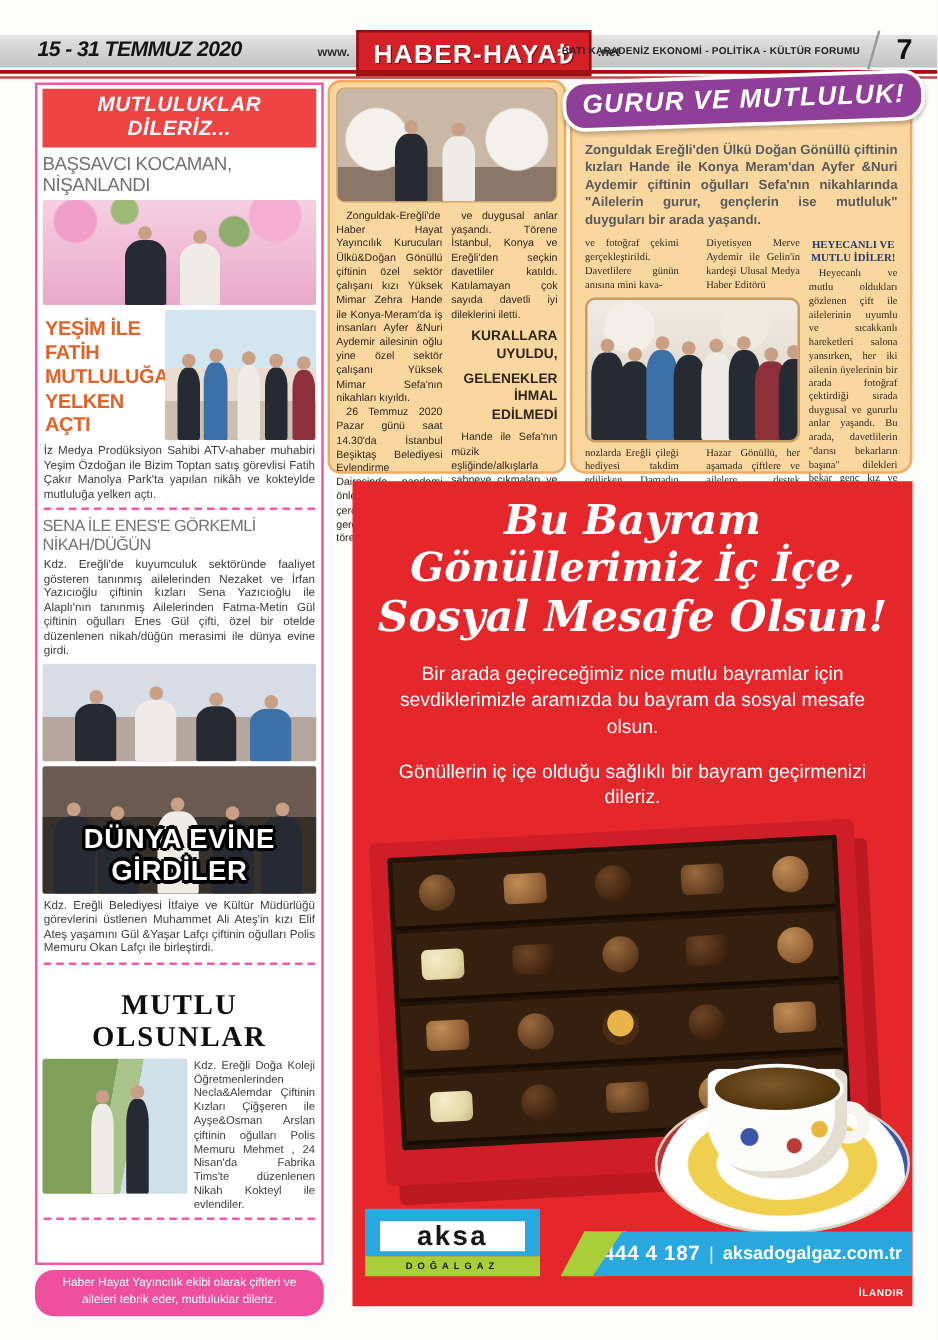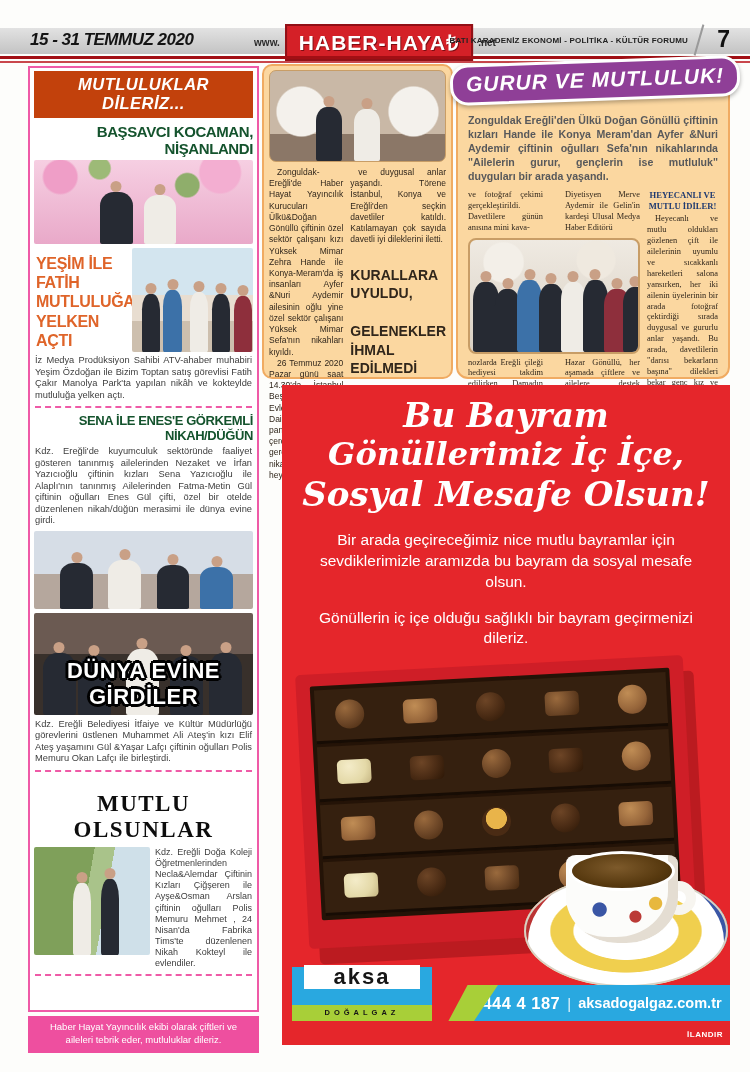--- a/index.html
+++ b/index.html
@@ -22,39 +22,39 @@
                   color:#222; letter-spacing:0.2px;text-align:right; }
   .mast-diag { position:absolute; right:50px; top:24px; width:2px; height:32px; background:#9a9a9a;
                transform:rotate(16deg); }
   .pagenum { position:absolute; right:20px; top:26px; font-size:23px; font-weight:bold; color:#111; }
   .redrule  { position:absolute; left:0; right:0; top:56px; height:3px; background:#a20f14; }
   .redrule2 { position:absolute; left:0; right:0; top:61px; height:2px; background:#c9474c; }
 
   
   .left-col { position:absolute; left:28px; top:66px; width:231px; height:946px;
               border:2px solid #ef5aa7; background:#fff; padding:3px 4px; overflow:hidden; }
-  .banner { background:#c2410c; color:#fff; font-weight:bold; font-style:italic;
+  .banner { background:#ef4444; color:#fff; font-weight:bold; font-style:italic;
             font-size:16.5px; text-align:center; padding:4px 0 5px; letter-spacing:0.5px; }
-  .h-blue { color:#14532d; font-weight:700; font-size:15px; text-align:right;
+  .h-blue { color:#737373; font-weight:400; font-size:15px; text-align:left;
             letter-spacing:-0.4px; margin:5px 0 3px; }
   .h-blue.small { font-size:13px; }
   .body-sm { font-size:9.3px; color:#3d3d3d; text-align:justify; line-height:1.24; padding:0 1px; }
   .divider { border-top:2.5px dashed #ef5aa7; margin:5px 1px; }
   .row { display:flex; gap:4px; }
   .h-orange { width:94px; color:#df6429; font-weight:900; font-size:16px; line-height:1.2;
               padding:6px 0 0 2px; letter-spacing:-0.3px; }
   .h-serif { font-family:"Liberation Serif", serif; font-weight:bold; color:#0d0d0d;
              font-size:23px; letter-spacing:1.5px; text-align:center; margin:19px 0 4px; }
   .h-outline { position:absolute; bottom:5px; left:0; right:0; text-align:center;
                font-size:22px; font-weight:900; color:#fff; letter-spacing:0.5px;
                text-shadow:-2px -2px 0 #000, 2px -2px 0 #000, -2px 2px 0 #000, 2px 2px 0 #000,
                            0 3px 0 #000, 0 -3px 0 #000, 3px 0 0 #000, -3px 0 0 #000; }
   .left-footer { position:absolute; left:28px; top:1016px; width:231px; background:#ee4f9f;
                  color:#fff; text-align:center; font-size:9.5px; line-height:1.35;
-                 padding:5px 10px 6px; }
+                 padding:5px 10px 6px;border-radius:15px; }
 
   
   .ph { position:relative; overflow:hidden; border-radius:2px; }
   .fig { position:absolute; bottom:0; width:15%; height:55%;
          background:#262a33; border-radius:42% 42% 6% 6% / 26% 26% 4% 4%; }
   .fig::before { content:""; position:absolute; top:-11px; left:50%; transform:translateX(-50%);
                  width:11px; height:11px; border-radius:50%; background:#c9a086; }
   .fig.w { background:#efece6; }
   .fig.b { background:#3c71a8; }
   .fig.r { background:#8e2f3c; }
@@ -78,21 +78,21 @@
       linear-gradient(#efeae2, #d9d0c3); }
 
   
   .center-card { position:absolute; left:262px; top:64px; width:191px; height:315px;
                  background:#fbd7a0; border:2px solid #f0ab62; border-radius:10px; padding:4px 5px; }
   .center-photo { height:92px; border-radius:7px; border:1px solid #c89d66; }
   .center-cols { display:flex; gap:7px; margin-top:5px; }
   .ccol { flex:1; font-family:Liberation Sans, sans-serif; font-size:8.5px; line-height:1.32;
           color:#30261b; text-align:justify; }
   .ccol p { text-indent:8px; }
-  .c-subhead { font-weight:bold; text-align:left; font-size:14px; margin:20px 0; text-indent:0 !important; }
+  .c-subhead { font-weight:bold; text-align:right; font-size:11px; margin:5px 0; text-indent:0 !important; }
 
   
   .right-card { position:absolute; left:456px; top:78px; width:274px; height:301px;
                 background:#fbd7a0; border:2px solid #f0ab62; border-radius:12px;
                 padding:28px 8px 6px; }
   .purple-banner { position:absolute; left:-8px; top:-20px; width:290px; background:#8f3f97;
                    border:3px solid #fff; border-radius:18px; transform:rotate(-2deg);
                    color:#fff; font-size:21px; font-weight:900; font-style:italic;
                    text-align:center; padding:5px 0 6px; letter-spacing:1px;
                    box-shadow:0 2px 4px rgba(0,0,0,.3); }
@@ -150,21 +150,21 @@
                           radial-gradient(circle at 62% 70%, #bb3a36 0 6%, transparent 7%),
                           radial-gradient(circle at 80% 55%, #e7b83e 0 6%, transparent 7%); }
   .cup::before { content:""; position:absolute; left:3px; right:3px; top:-4px; height:34px;
                  border-radius:50%; background:radial-gradient(ellipse at 45% 40%, #7d5a2b, #57390f 60%, #3c2608);
                  border:3px solid #fff; }
   .cup-handle { position:absolute; right:34px; bottom:58px; width:34px; height:34px;
                 border:10px solid #f7f5f0; border-radius:50%; }
 
   .aksa { position:absolute; left:10px; bottom:24px; width:140px; }
   .aksa-blue { background:#29a8e0; height:38px; display:flex; align-items:flex-end;
-               justify-content:center; padding-bottom:16px; }
+               justify-content:center; padding-bottom:4px; }
   .aksa-white { background:#fff; width:116px; text-align:center; font-size:22px; font-weight:900;
                 letter-spacing:2px; line-height:24px; color:#161616; }
   .aksa-green { background:#a8cf38; height:16px; text-align:center; font-size:7.5px;
                 font-weight:bold; letter-spacing:4px; line-height:16px; color:#151515; }
   .ribbon-green { position:absolute; right:238px; bottom:24px; width:34px; height:36px;
                   background:#a8cf38; transform:skewX(-28deg); }
   .ribbon { position:absolute; right:0; bottom:24px; width:256px; height:36px; background:#29a8e0;
             clip-path:polygon(24px 0, 100% 0, 100% 100%, 0 100%);
             display:flex; align-items:center; justify-content:center; gap:7px; color:#fff; }
   .rb-phone { font-size:16.5px; font-weight:900; letter-spacing:0.5px; }

